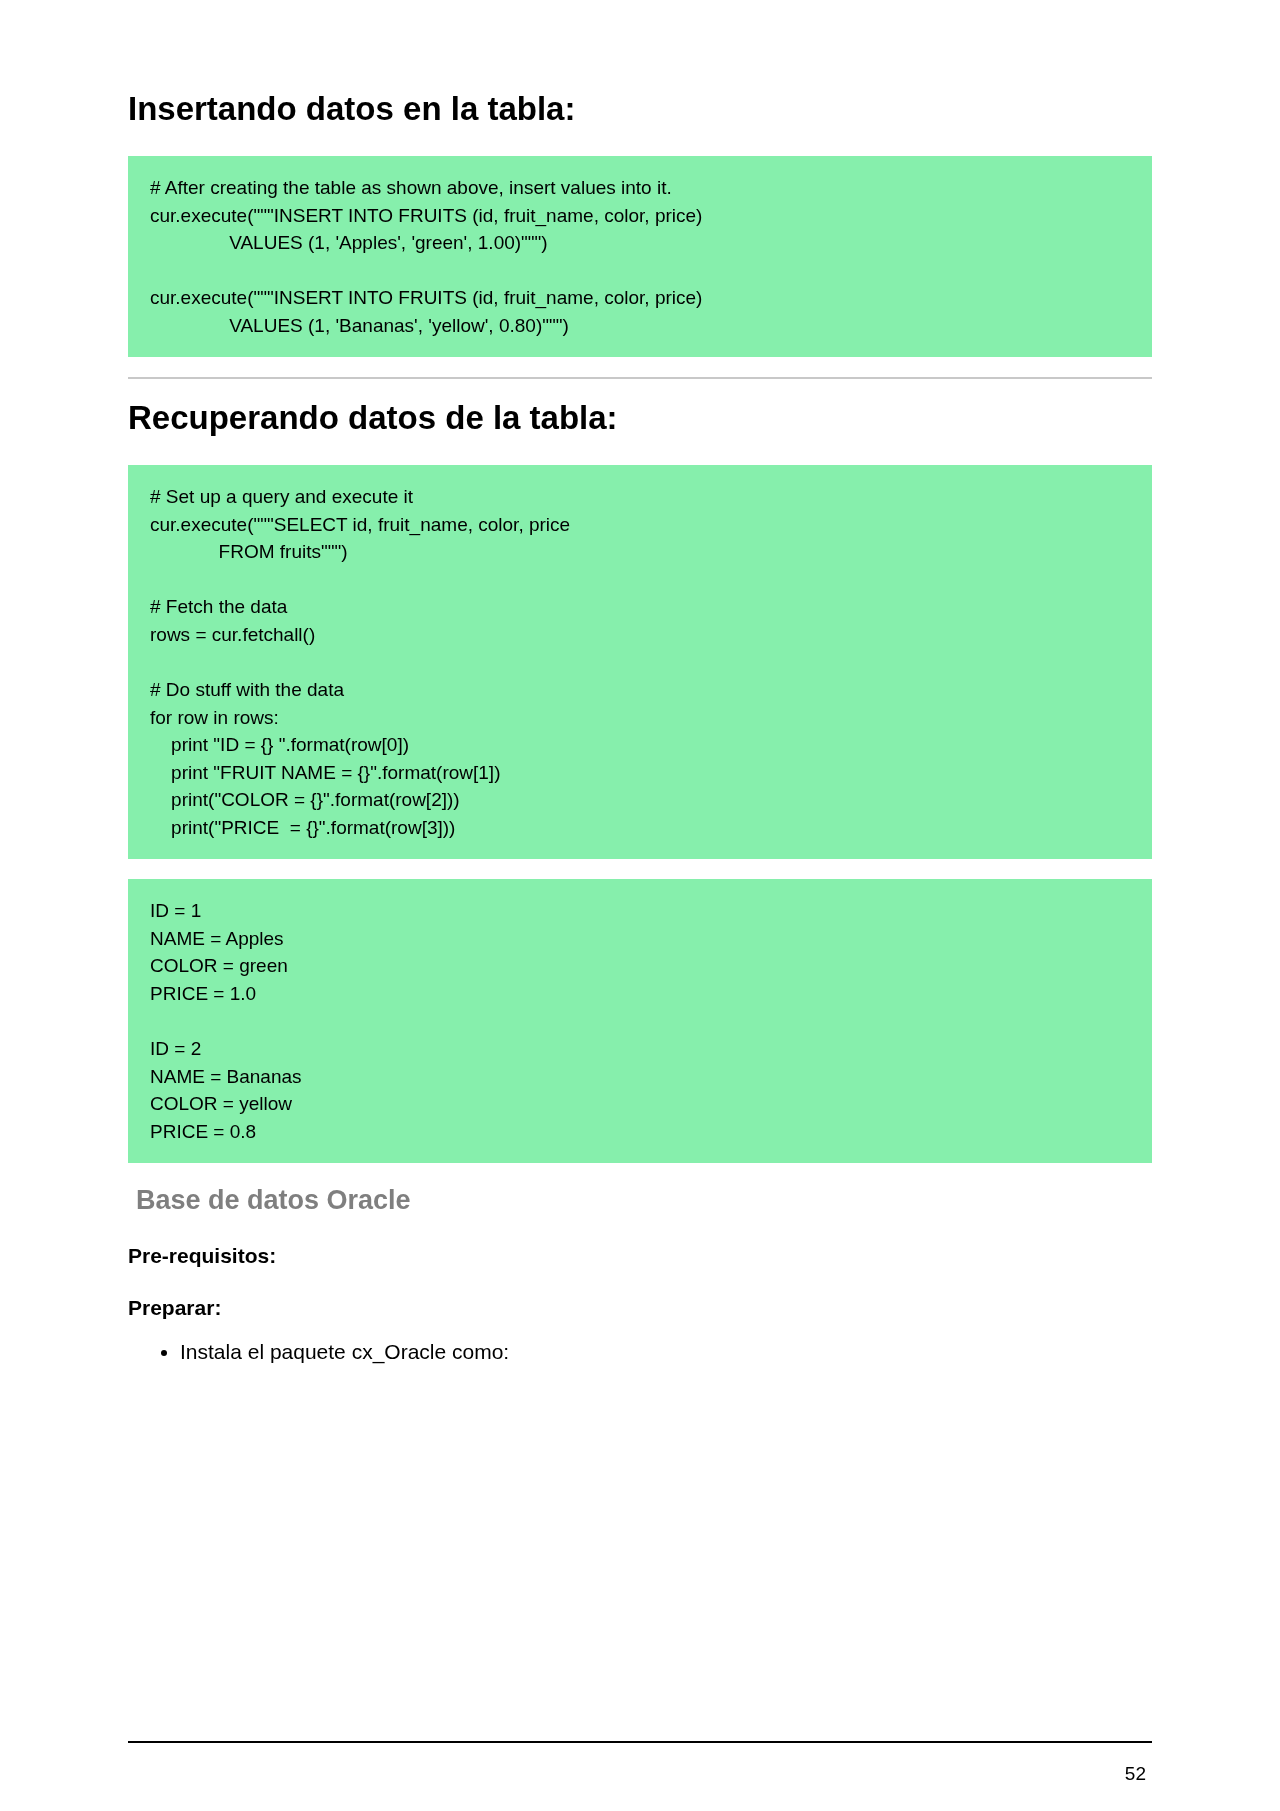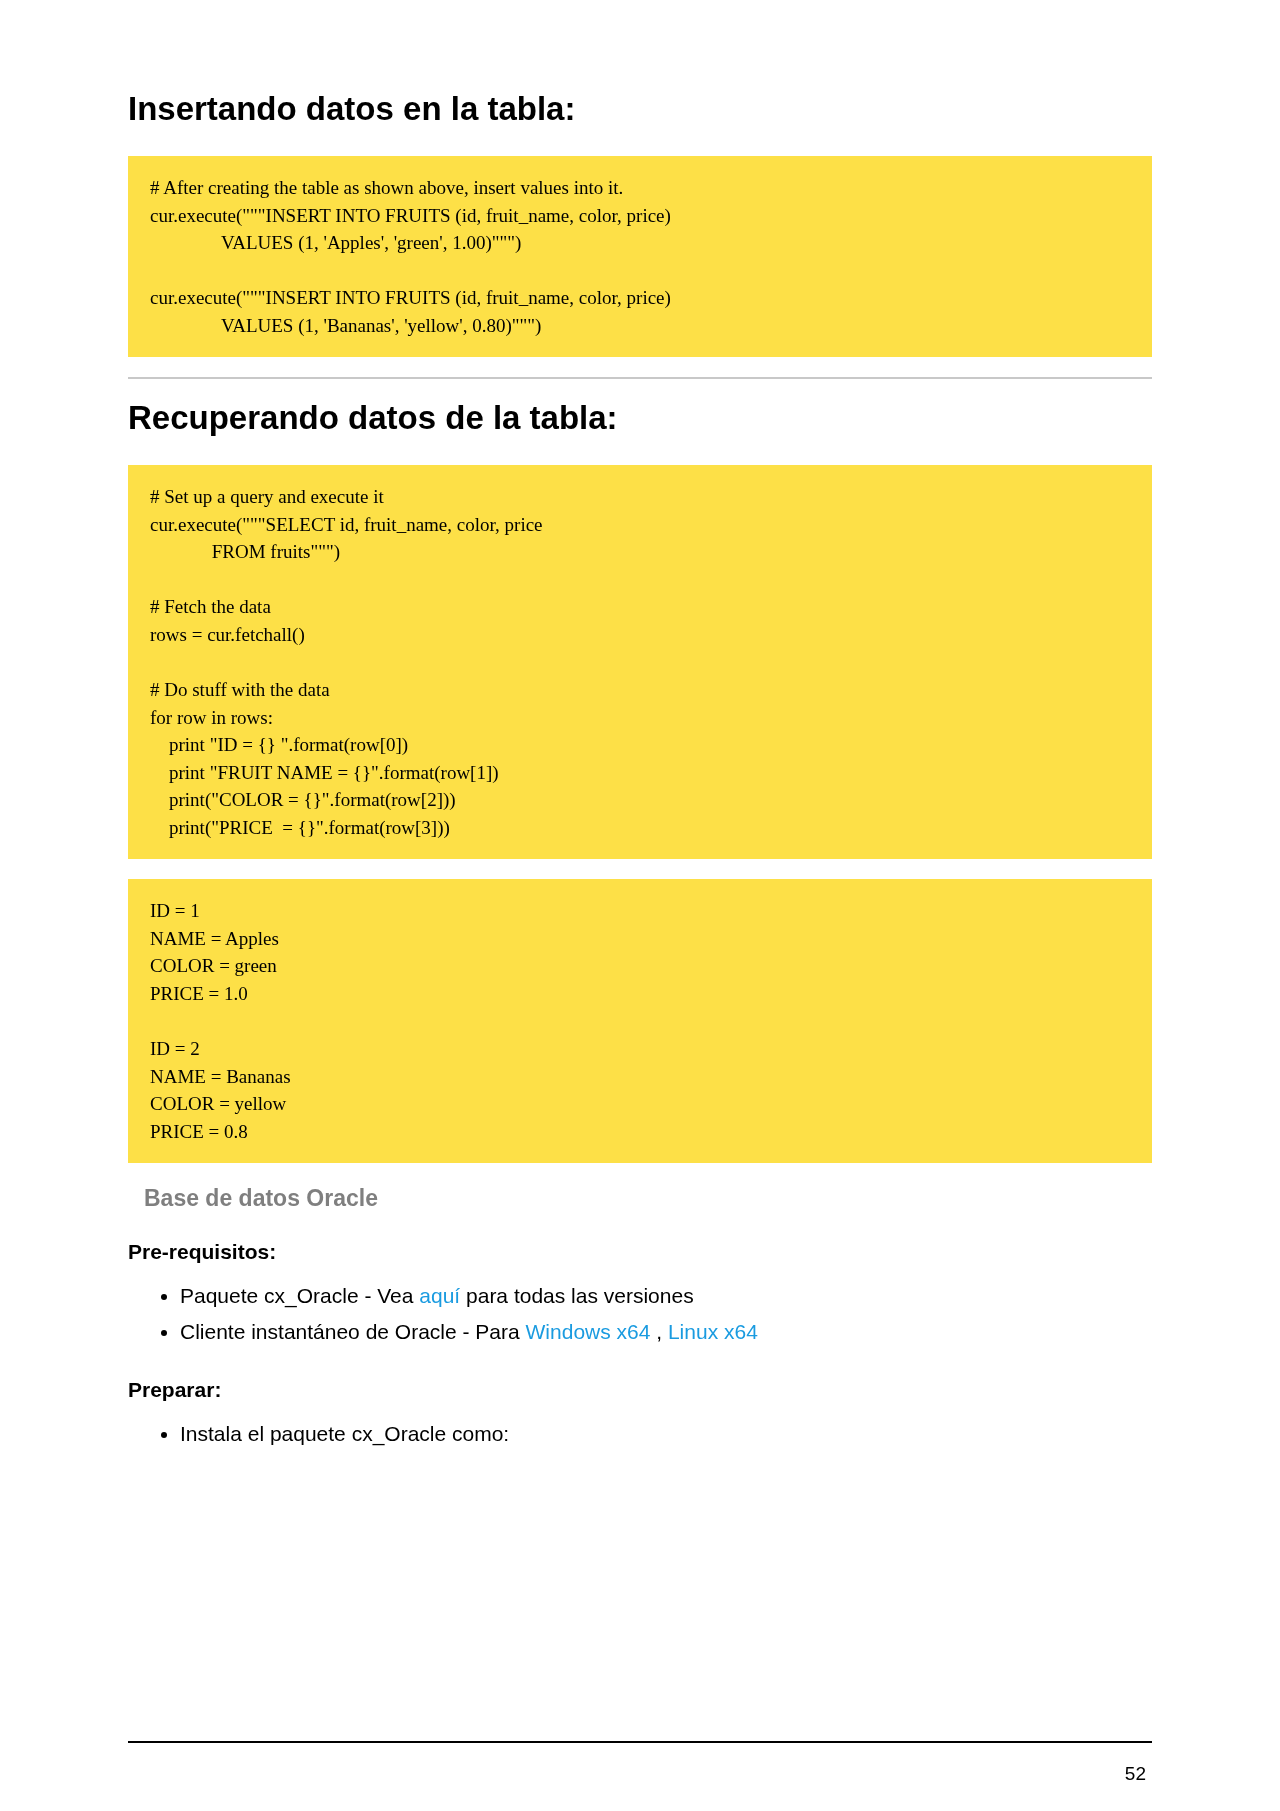--- a/index.html
+++ b/index.html
@@ -19,47 +19,47 @@
     background: #fff;
   }
   h2 {
     font-family: Arial, Helvetica, sans-serif;
     font-size: 33px;
     font-weight: bold;
     margin: 20px 0 28px 0;
     color: #000;
   }
   .code-block {
-    background: #fde047;
+    background: #86efac;
     padding: 18px 23px 18px 22px;
     margin: 16px 0 20px 0;
-    font-family: Liberation Serif, serif;
+    font-family: Liberation Sans, sans-serif;
     font-size: 19px;
     line-height: 1.45;
     white-space: pre;
     color: #000;
   }
   hr.divider {
     border: none;
     border-top: 2px solid #c8c8c8;
     margin: 14px 0 18px 0;
   }
   p {
     font-family: Arial, Helvetica, sans-serif;
     font-size: 21px;
     margin: 18px 0;
     line-height: 1.35;
   }
   .psycopg { font-weight: bold; font-style: italic; }
   h3.section {
     font-family: Arial, Helvetica, sans-serif;
-    font-size: 23px;
+    font-size: 27px;
     font-weight: bold;
     color: #7f7f7f;
-    margin: 22px 0 18px 16px;
+    margin: 22px 0 18px 8px;
   }
   h4 {
     font-family: Arial, Helvetica, sans-serif;
     font-size: 21px;
     font-weight: bold;
     margin: 28px 0 14px 0;
   }
   ul {
     margin: 10px 0 10px 52px;
     padding: 0;
@@ -138,28 +138,20 @@
 ID = 2
 NAME = Bananas
 COLOR = yellow
 PRICE = 0.8</div>
 
 
   <h3 class="section">Base de datos Oracle</h3>
 
   <h4>Pre-requisitos:</h4>
 
-  <ul>
-    <li>
-      <span>Paquete cx_Oracle - Vea </span><a class="link">aquí</a><span> para todas las versiones</span>
-    </li>
-    <li>
-      <span>Cliente instantáneo de Oracle - Para </span><a class="link">Windows x64</a><span> , </span><a class="link">Linux x64</a>
-    </li>
-  </ul>
 
   <h4>Preparar:</h4>
 
   <ul>
     <li>
       <span>Instala el paquete cx_Oracle como:</span>
     </li>
   </ul>
 
 

